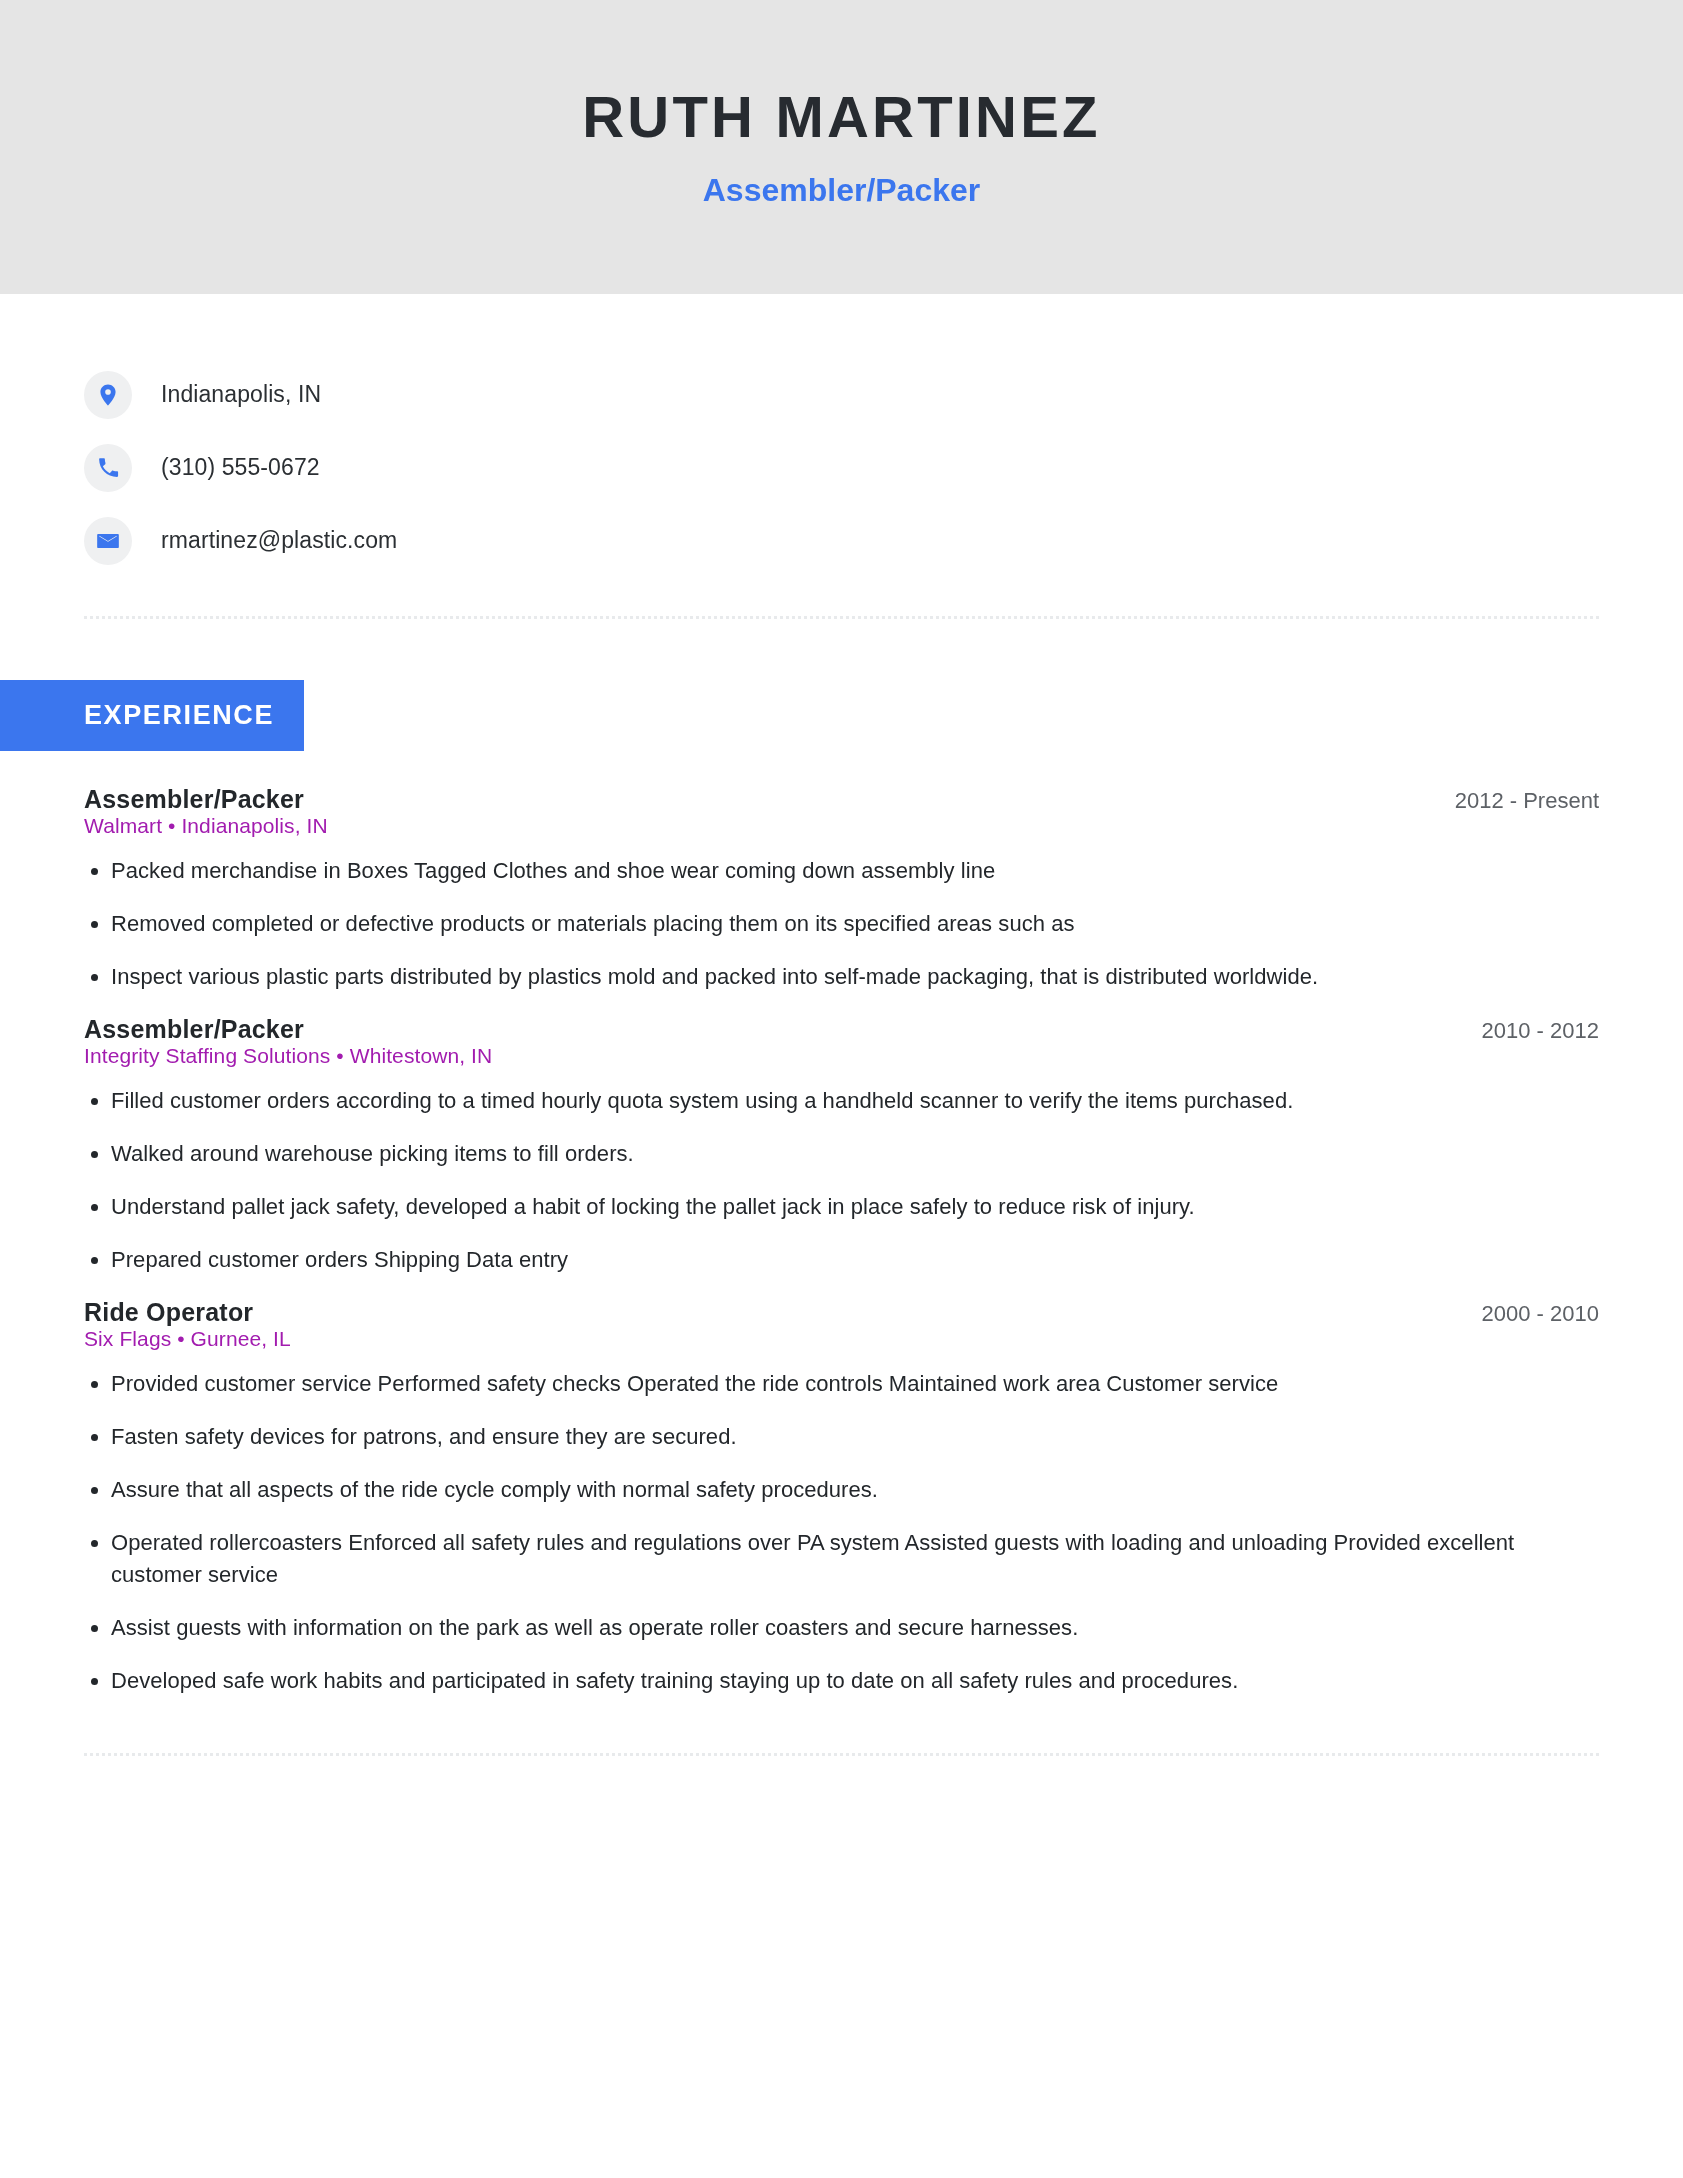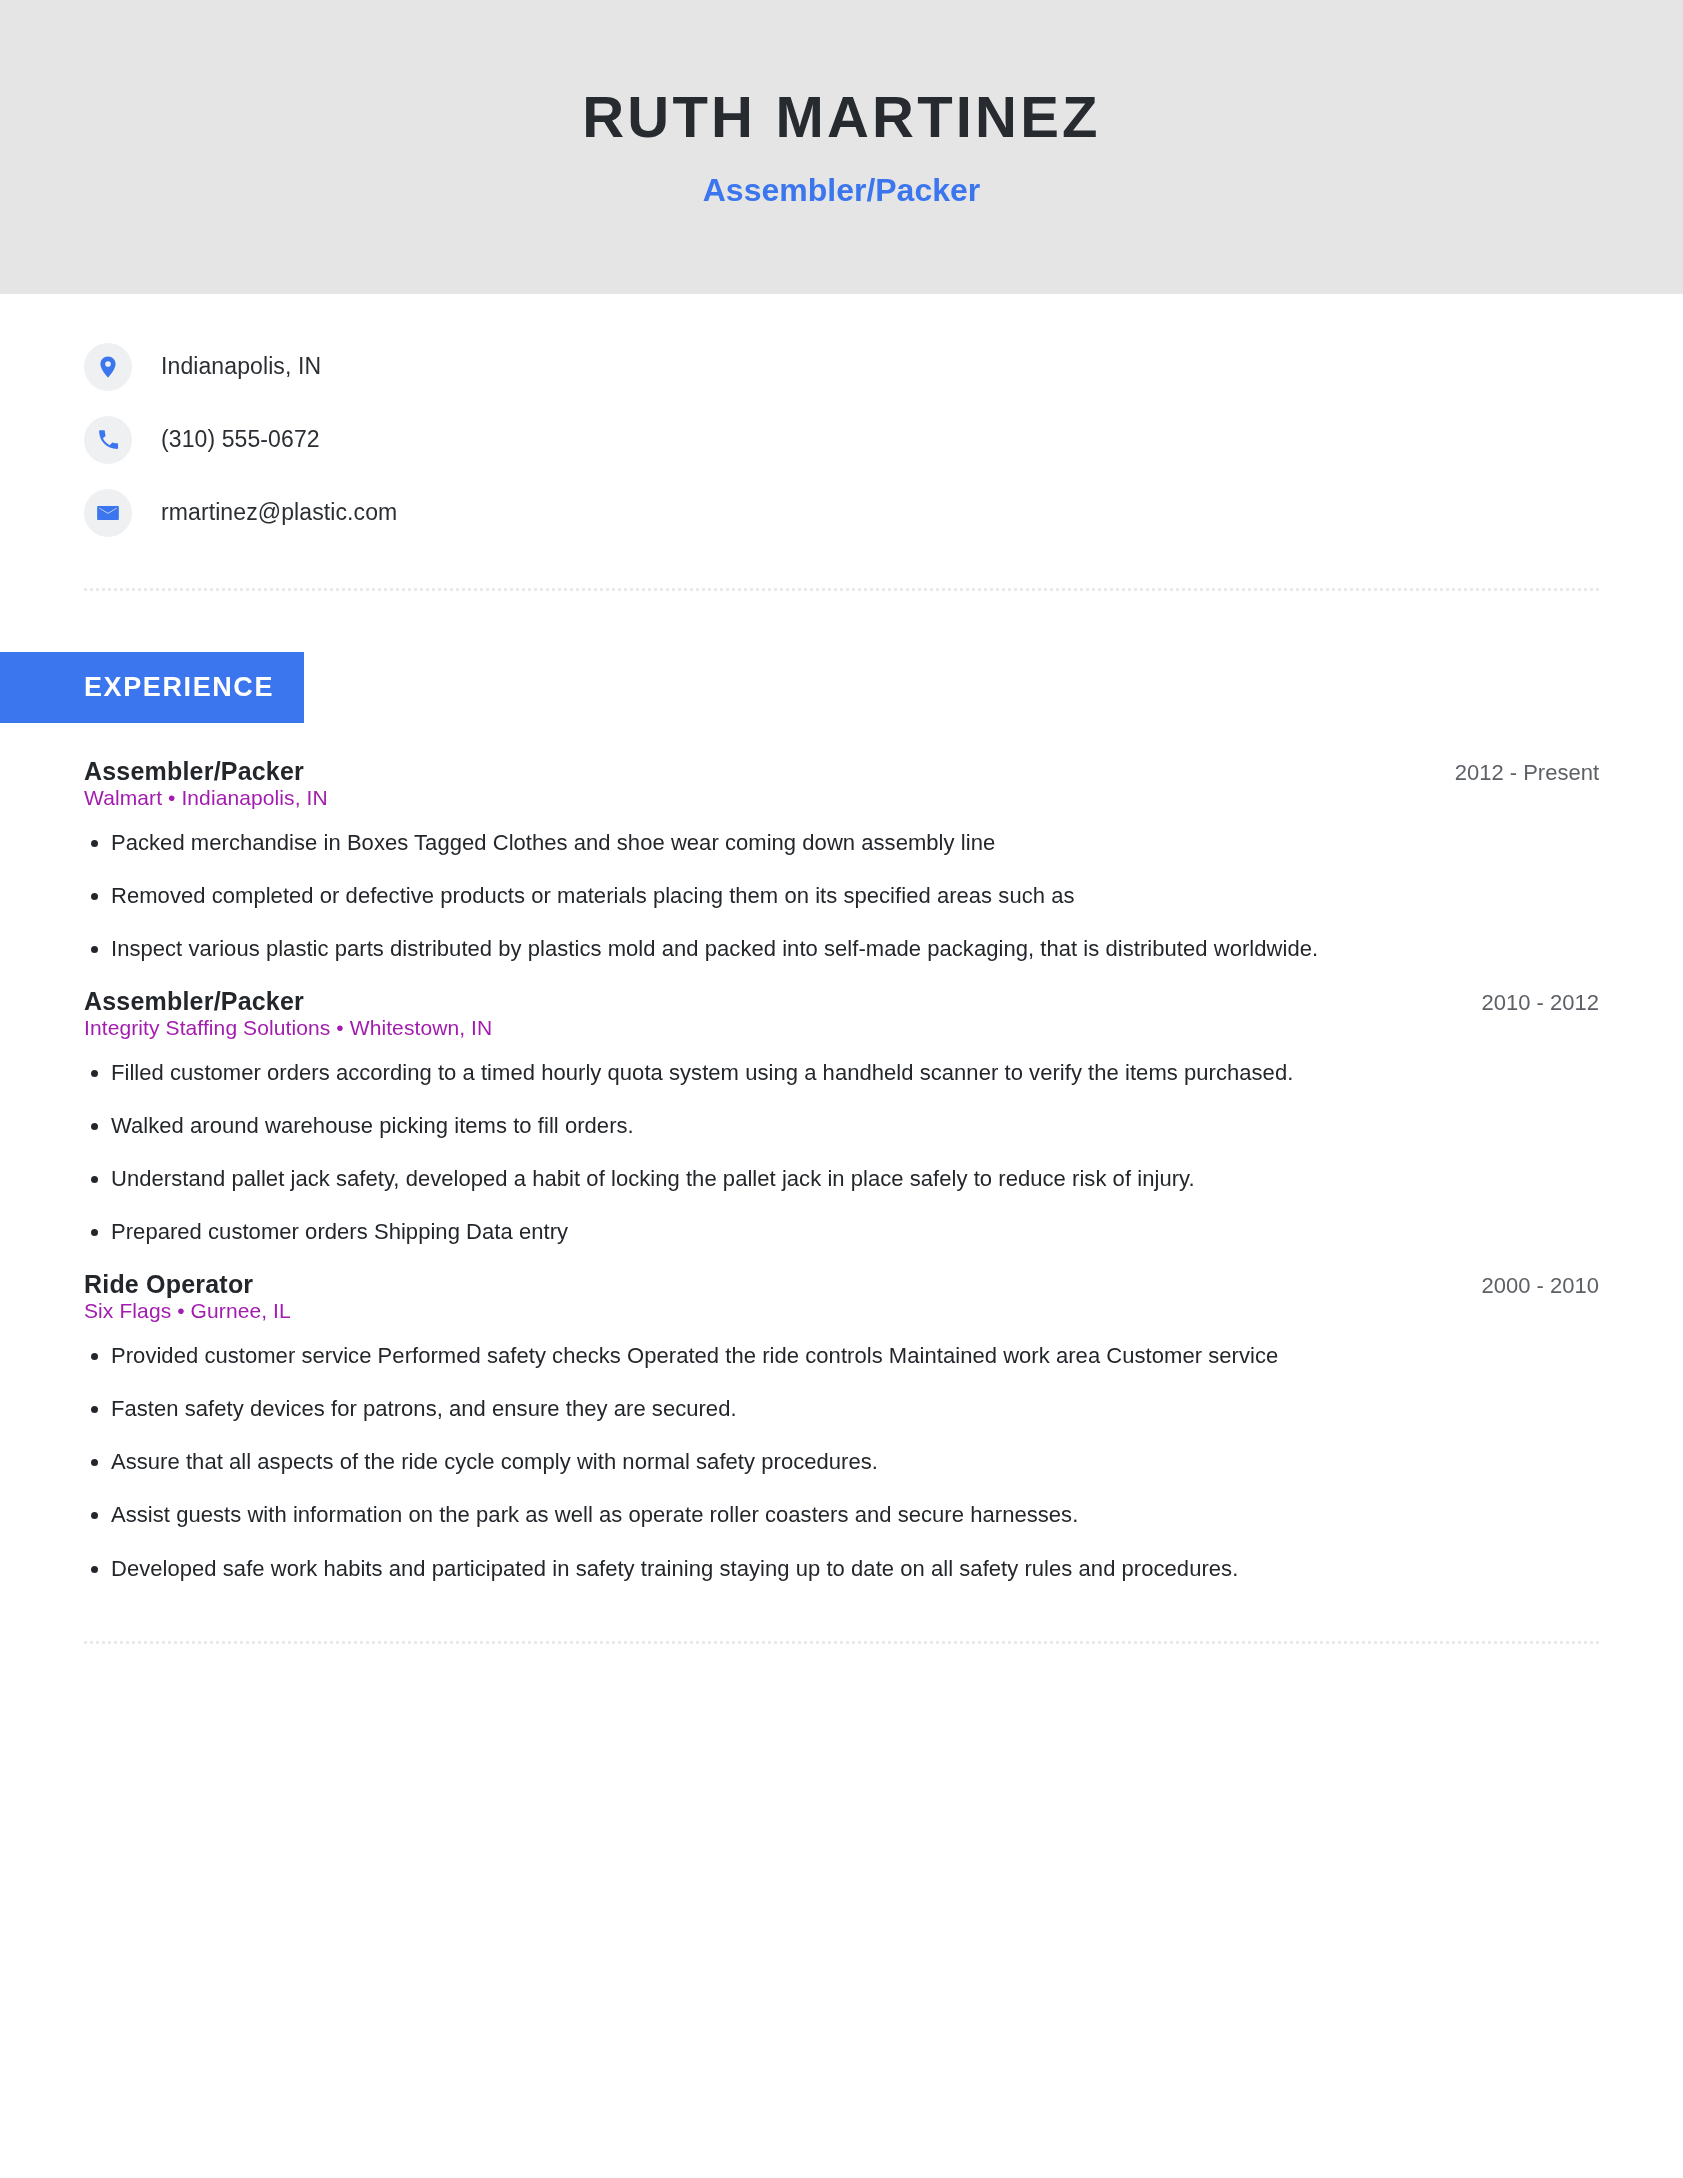--- a/index.html
+++ b/index.html
@@ -45,21 +45,21 @@
   }
 
   
   .page-body {
     padding: 0 84px;
     box-sizing: border-box;
   }
 
   
   .contact-block {
-    padding-top: 36px;
+    padding-top: 64px;
   }
   .contact-row {
     display: flex;
     align-items: center;
     height: 73px;
   }
   .contact-icon {
     width: 48px;
     height: 48px;
     border-radius: 50%;
@@ -228,20 +228,21 @@
   <div class="entry">
     <div class="entry-head">
       <span class="entry-title">Ride Operator</span>
       <span class="entry-dates">2000 - 2010</span>
     </div>
     <div class="entry-meta">Six Flags  •  Gurnee, IL</div>
     <ul class="entry-bullets">
       <li>Provided customer service Performed safety checks Operated the ride controls Maintained work area Customer service</li>
       <li>Fasten safety devices for patrons, and ensure they are secured.</li>
       <li>Assure that all aspects of the ride cycle comply with normal safety procedures.</li>
+      <li>Operated rollercoasters Enforced all safety rules and regulations over PA system Assisted guests with loading and unloading Provided excellent customer service</li>
       <li>Assist guests with information on the park as well as operate roller coasters and secure harnesses.</li>
       <li>Developed safe work habits and participated in safety training staying up to date on all safety rules and procedures.</li>
     </ul>
   </div>
 
   <div class="dotted-rule rule-bottom"></div>
 
 </div>
 
 

